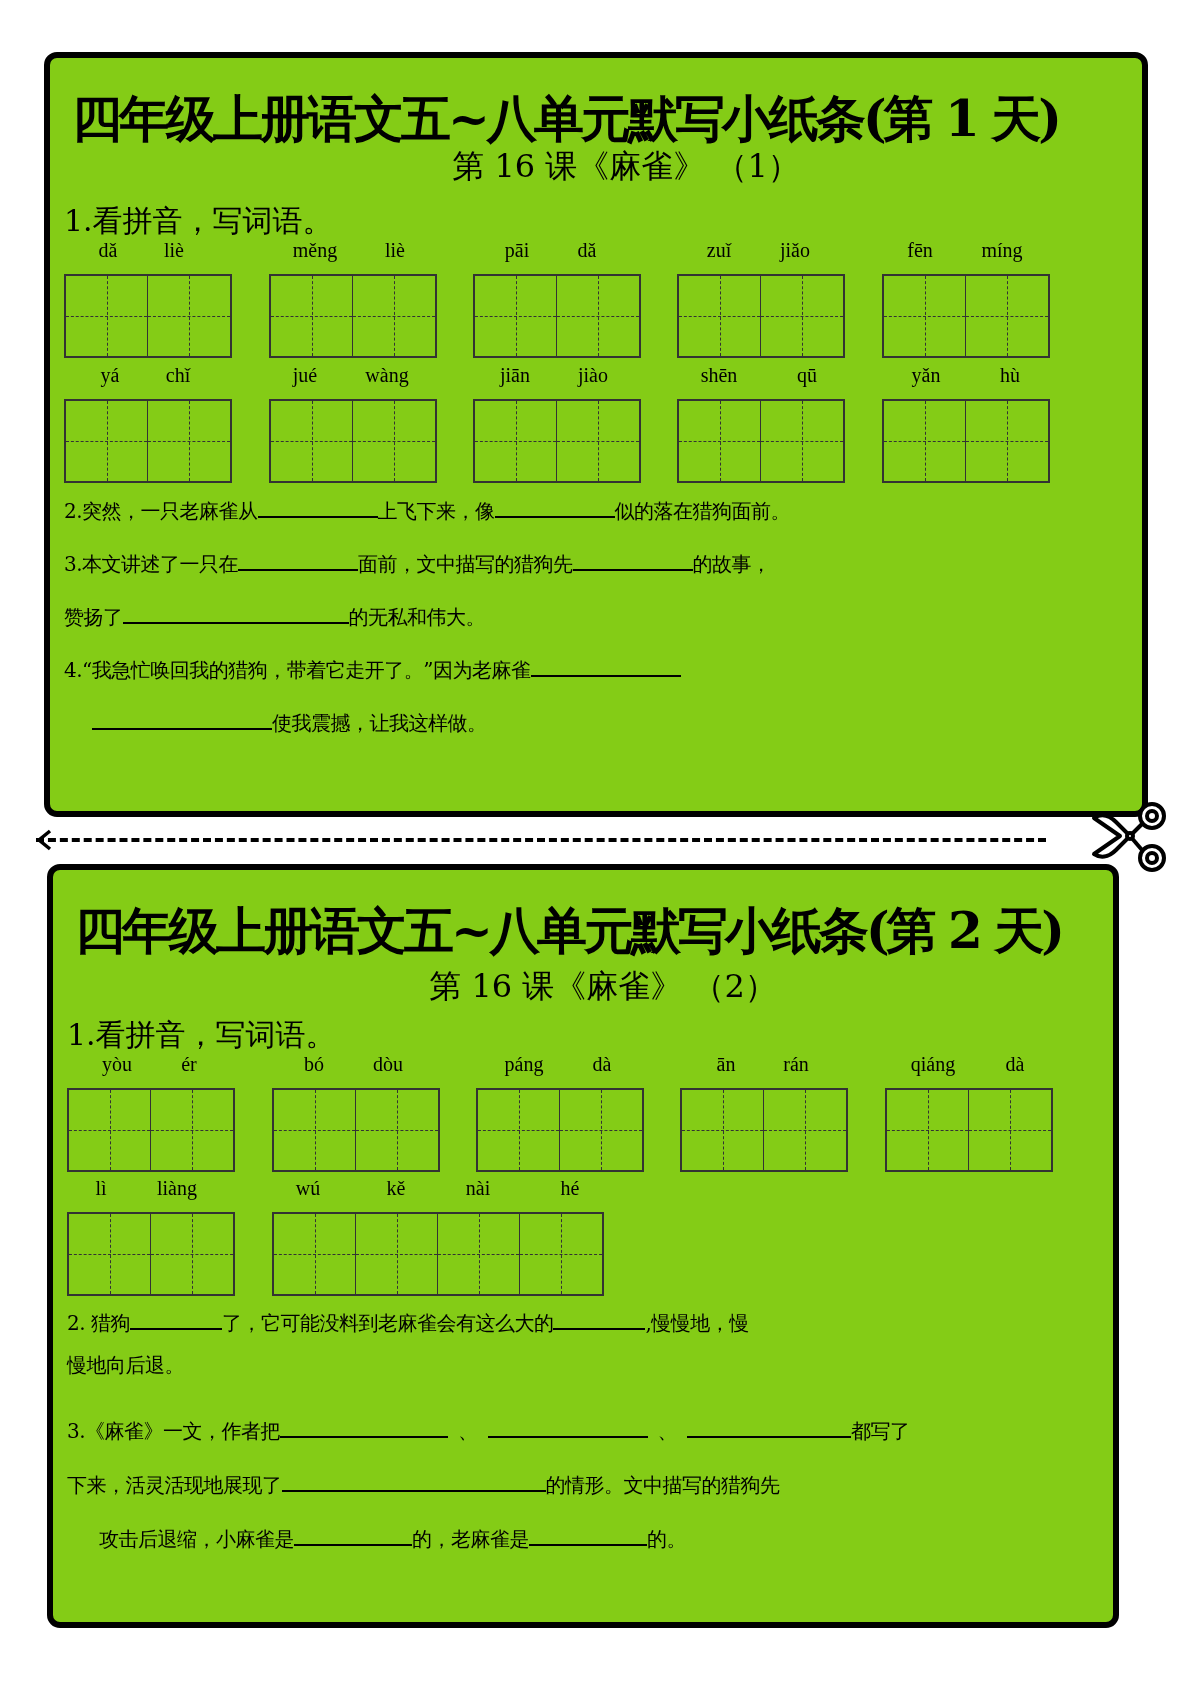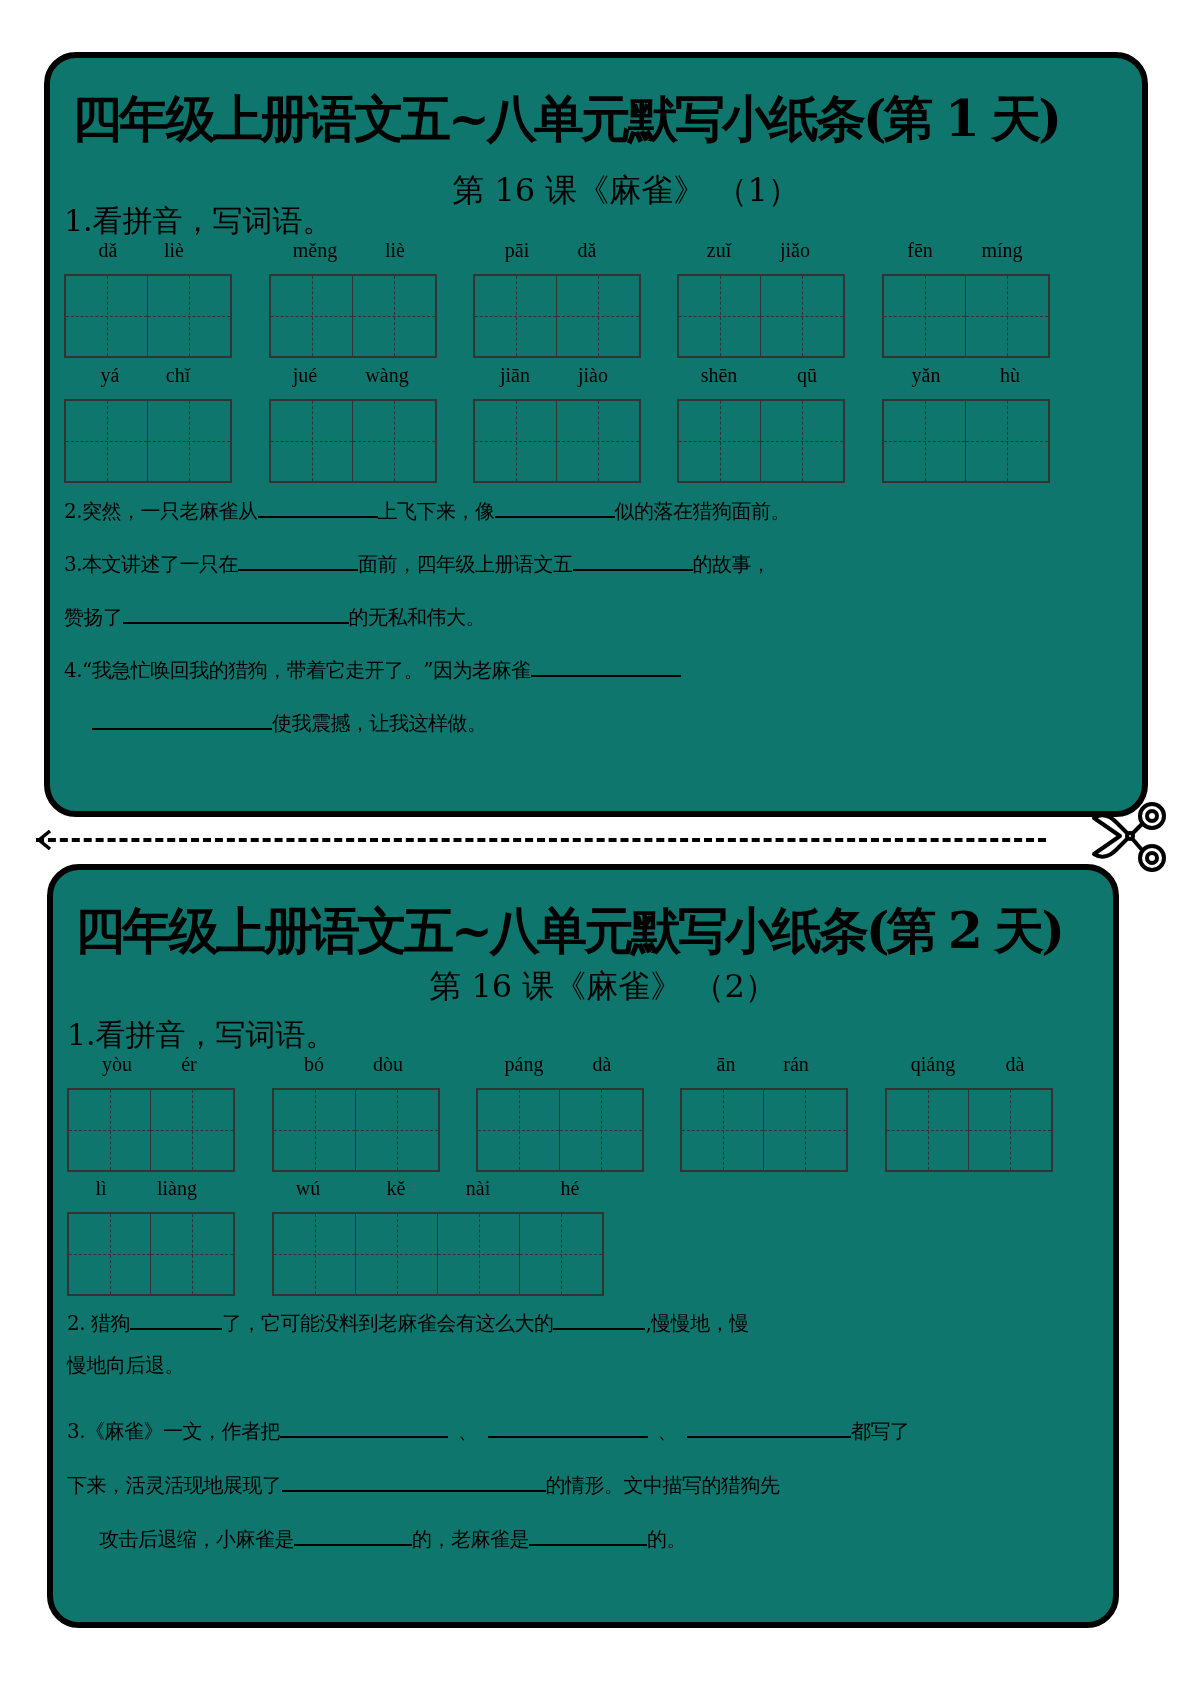--- a/index.html
+++ b/index.html
@@ -2,22 +2,22 @@
 <html><head>
 <meta charset="utf-8">
 <style>
   * { box-sizing: border-box; margin: 0; padding: 0; }
   html, body { width: 1191px; height: 1684px; background: #ffffff; overflow: hidden; }
   body { position: relative; font-family: "DejaVu Serif", "Liberation Serif", serif; color: #000; }
 
   .card {
     position: absolute;
     border: 6px solid #000;
-    border-radius: 32px;
-    background: #0f766e;
+    border-radius: 13px;
+    background: #84cc16;
     overflow: hidden;
     text-decoration: underline;
   }
   #card1 { left: 44px; top: 52px; width: 1104px; height: 765px; }
   #card2 { left: 47px; top: 864px; width: 1072px; height: 764px; }
 
   .title {
     position: absolute;
     left: 20px; right: 0;
     font-family: "DejaVu Serif", "Liberation Serif", serif;
@@ -31,21 +31,21 @@
   #card2 .title { top: 36px; left: 22px; }
 
   .subtitle {
     position: absolute;
     left: 0; right: 0;
     text-align: center;
     font-size: 32px;
     line-height: 1;
     white-space: nowrap;
   }
-  #card1 .subtitle { top: 116px; padding-left: 60px; }
+  #card1 .subtitle { top: 92px; padding-left: 60px; }
   #card2 .subtitle { top: 100px; padding-left: 40px; }
 
   .q-head {
     position: absolute;
     left: 14px;
     font-size: 30px;
     line-height: 1;
     white-space: nowrap;
   }
   #card1 .q-head { top: 148px; }
@@ -245,21 +245,21 @@
           <div class="cell"></div>
         </div>
     </div>
   </div>
 
   <div class="line" style="top:432px;">
     <span>2.突然，一只老麻雀从</span><span class="blank" style="width:120px"></span><span>上飞下来，像</span><span class="blank" style="width:120px"></span><span>似的落在猎狗面前。</span>
   </div>
 
   <div class="line" style="top:485px;">
-    <span>3.本文讲述了一只在</span><span class="blank" style="width:120px"></span><span>面前，四年级上册语文五</span><span class="blank" style="width:120px"></span><span>的故事，</span>
+    <span>3.本文讲述了一只在</span><span class="blank" style="width:120px"></span><span>面前，文中描写的猎狗先</span><span class="blank" style="width:120px"></span><span>的故事，</span>
   </div>
   <div class="line" style="top:538px;">
     <span>赞扬了</span><span class="blank" style="width:226px"></span><span>的无私和伟大。</span>
   </div>
 
   <div class="line" style="top:591px;">
     <span>4.“我急忙唤回我的猎狗，带着它走开了。”因为老麻雀</span><span class="blank" style="width:150px"></span>
   </div>
   <div class="line" style="top:644px; left:42px;">
     <span class="blank" style="width:180px"></span><span>使我震撼，让我这样做。</span>

